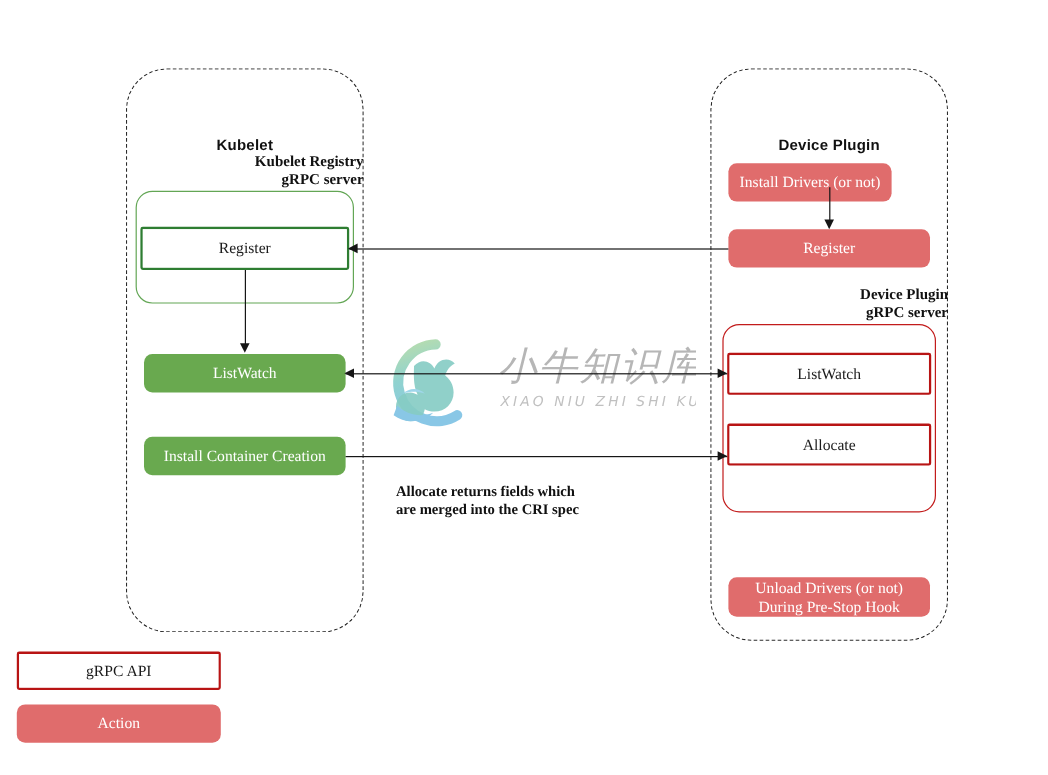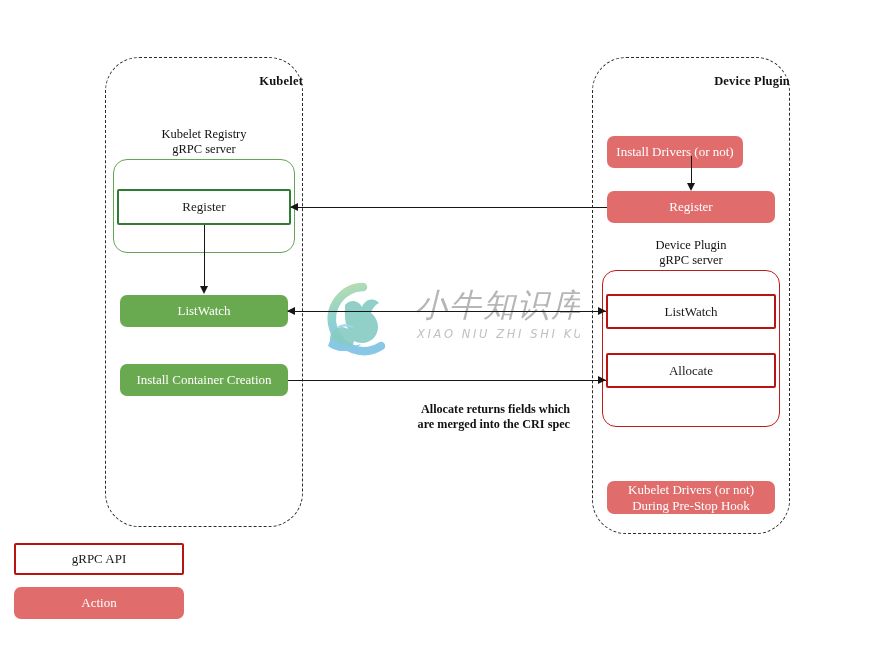--- a/index.html
+++ b/index.html
@@ -16,42 +16,43 @@
   .column{
     position:absolute;
     border:1.6px dashed #2b2b2b;
     border-radius:34px;
     background:transparent;
     box-sizing:border-box;
   }
   .column-title{
     position:absolute;
     width:100%;
-    text-align:right;
-    font-family:Liberation Serif, serif;
+    text-align:center;
+    font-family:Liberation Sans, sans-serif;
     font-weight:bold;
     font-size:12.5px;
     color:#111111;
     letter-spacing:.2px;
+    margin-top:40px;
   }
 
   
   .grpc-box{
     position:absolute;
     box-sizing:border-box;
     border-radius:14px;
     background:transparent;
   }
   .grpc-box.green{border:1.3px solid #63a655;}
   .grpc-box.red{border:1.6px solid #c21b1b;}
 
   .grpc-label{
     position:absolute;
-    text-align:center;
-    font-weight:normal;
+    text-align:right;
+    font-weight:bold;
     font-size:12.5px;
     line-height:14.5px;
     color:#111111;
     white-space:pre-line;
   }
 
   
   .api-box{
     position:absolute;
     box-sizing:border-box;
@@ -107,21 +108,21 @@
   }
   .arrow-down{
     border-left:4.5px solid transparent;
     border-right:4.5px solid transparent;
     border-top:8px solid #161616;
   }
 
   
   .annotation{
     position:absolute;
-    text-align:right;
+    text-align:left;
     font-weight:bold;
     font-size:12.2px;
     line-height:15px;
     color:#111111;
     white-space:pre-line;
   }
 
   
   .legend-item{position:absolute;}
 
@@ -190,21 +191,21 @@
   <div class="action-box red-fill" style="left:607px;top:191px;width:168px;height:32px;">Register</div>
 
   <div class="grpc-label" style="left:592px;top:238px;width:198px;">Device Plugin
 gRPC server</div>
   <div class="grpc-box red" style="left:602px;top:270px;width:178px;height:157px;"></div>
 
   <div class="api-box red-api" style="left:606px;top:294px;width:170px;height:35px;">ListWatch</div>
 
   <div class="api-box red-api" style="left:606px;top:353px;width:170px;height:35px;">Allocate</div>
 
-  <div class="action-box red-fill" style="left:607px;top:481px;width:168px;height:33px;">Kubelet Drivers (or not)
+  <div class="action-box red-fill" style="left:607px;top:481px;width:168px;height:33px;">Unload Drivers (or not)
 During Pre-Stop Hook</div>
 
   <div class="h-line" style="left:291px;top:207px;width:316px;"></div>
   <div class="arrow arrow-left" style="left:290px;top:202.5px;"></div>
 
   <div class="h-line" style="left:288px;top:311px;width:318px;"></div>
   <div class="arrow arrow-left" style="left:287px;top:306.5px;"></div>
   <div class="arrow arrow-right" style="left:598px;top:306.5px;"></div>
 
   <div class="h-line" style="left:288px;top:380px;width:318px;"></div>

